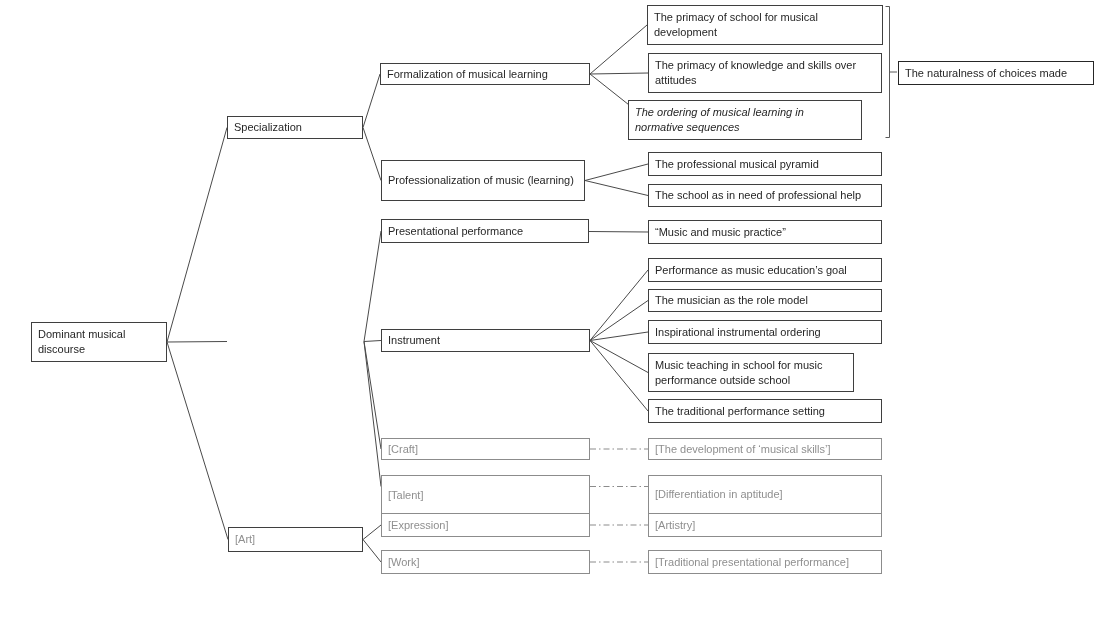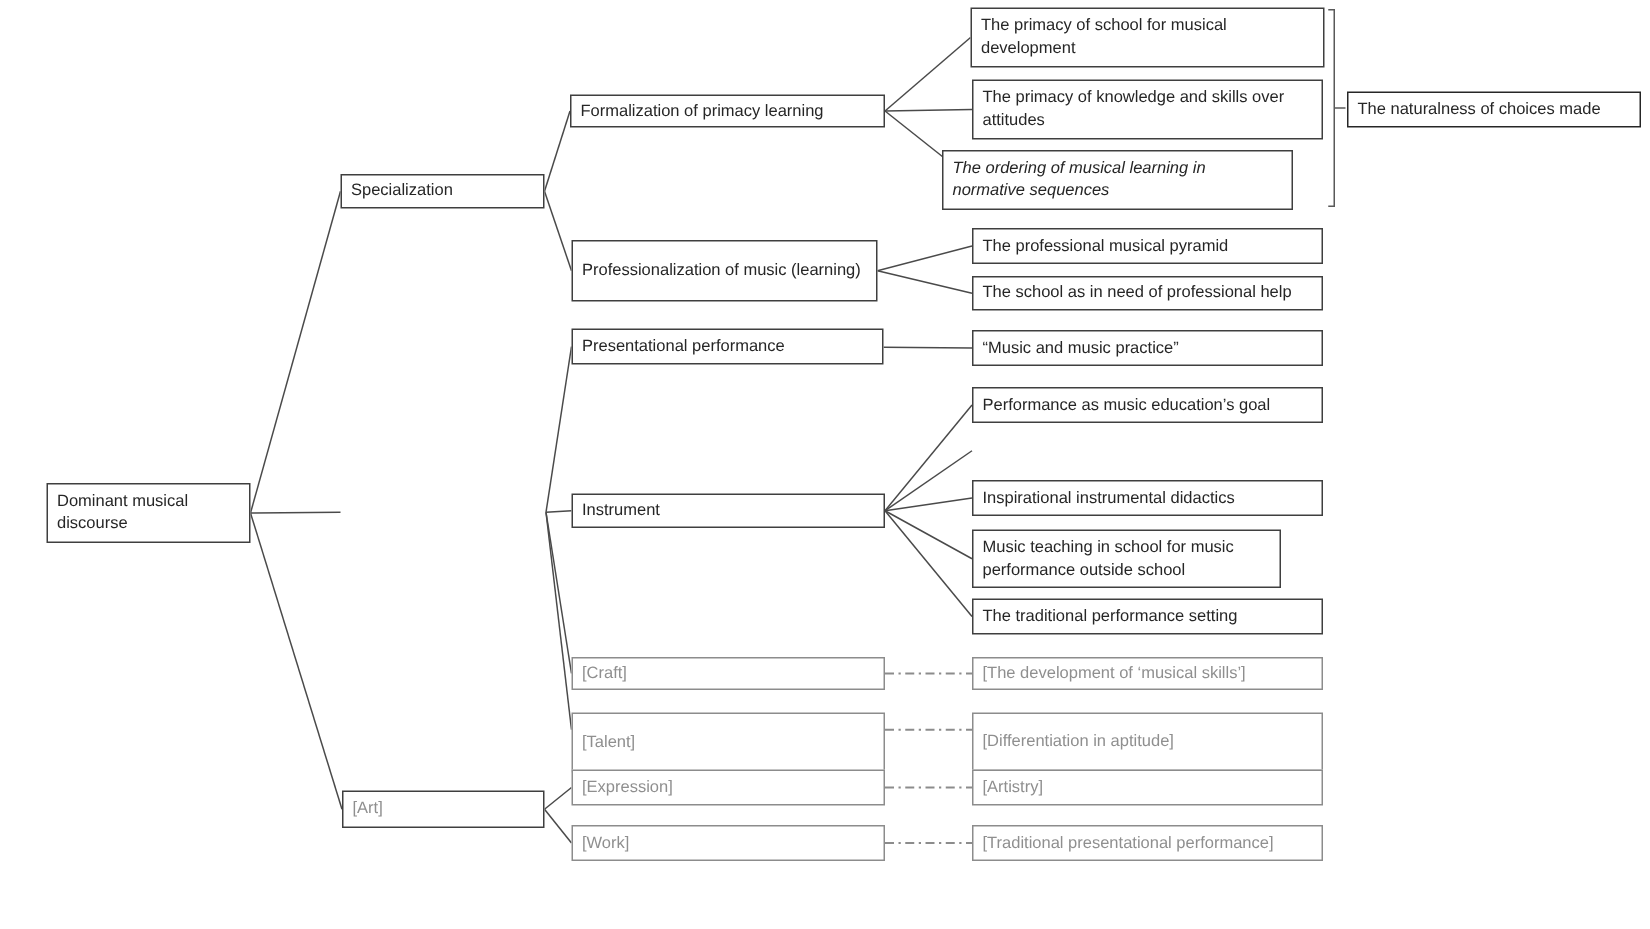--- a/index.html
+++ b/index.html
@@ -67,21 +67,21 @@
   <div class="node" style="left:227px; top:116px; width:136px; height:23px;">
     <span>Specialization</span>
   </div>
 
 
   <div class="node graytext" style="left:228px; top:527px; width:135px; height:25px;">
     <span>[Art]</span>
   </div>
 
   <div class="node" style="left:380px; top:63px; width:210px; height:22px;">
-    <span>Formalization of primacy learning</span>
+    <span>Formalization of musical learning</span>
   </div>
 
   <div class="node" style="left:381px; top:160px; width:204px; height:41px;">
     <span>Professionalization of music (learning)</span>
   </div>
 
   <div class="node" style="left:381px; top:219px; width:208px; height:24px;">
     <span>Presentational performance</span>
   </div>
 
@@ -126,23 +126,26 @@
   </div>
 
   <div class="node" style="left:648px; top:220px; width:234px; height:24px;">
     <span>“Music and music practice”</span>
   </div>
 
   <div class="node" style="left:648px; top:258px; width:234px; height:24px;">
     <span>Performance as music education’s goal</span>
   </div>
 
+  <div class="node" style="left:648px; top:289px; width:234px; height:23px;">
+    <span>The musician as the role model</span>
+  </div>
 
   <div class="node" style="left:648px; top:320px; width:234px; height:24px;">
-    <span>Inspirational instrumental didactics</span>
+    <span>Inspirational instrumental ordering</span>
   </div>
 
   <div class="node" style="left:648px; top:353px; width:206px; height:39px;">
     <span>Music teaching in school for music performance outside school</span>
   </div>
 
   <div class="node" style="left:648px; top:399px; width:234px; height:24px;">
     <span>The traditional performance setting</span>
   </div>
 

